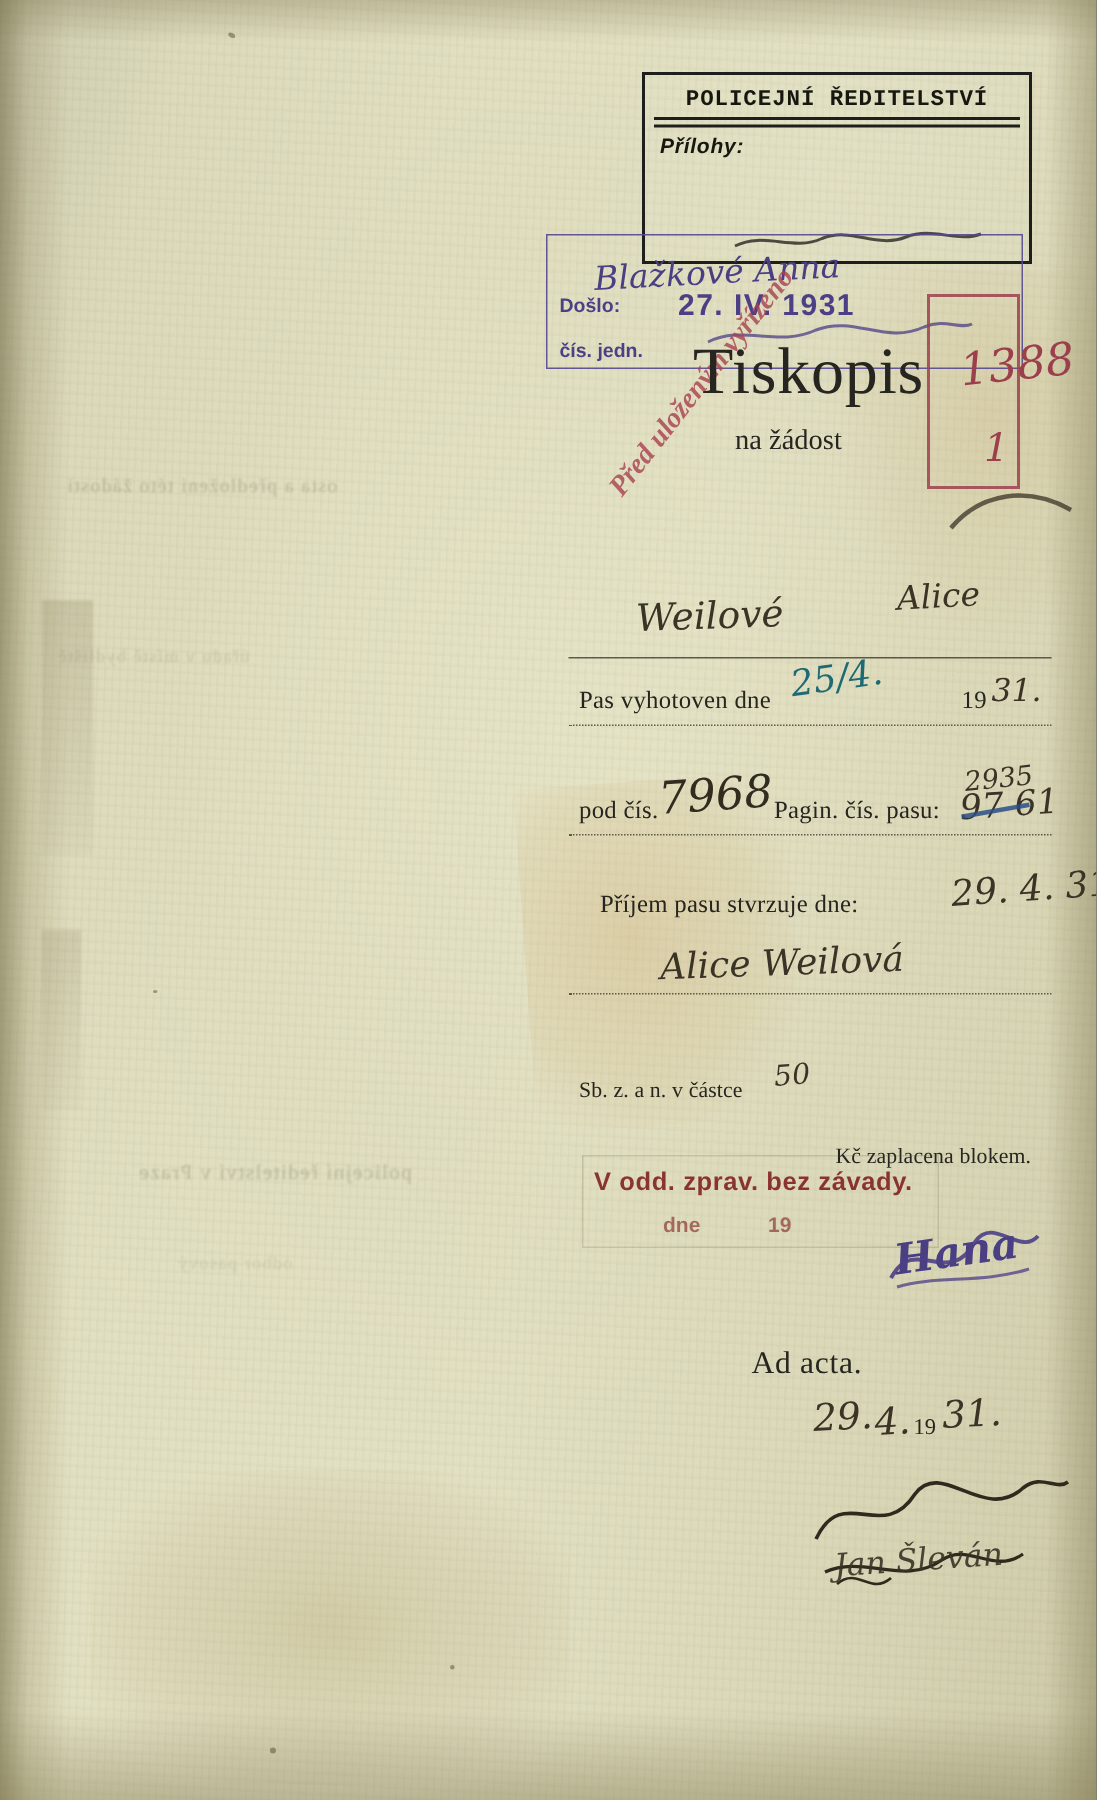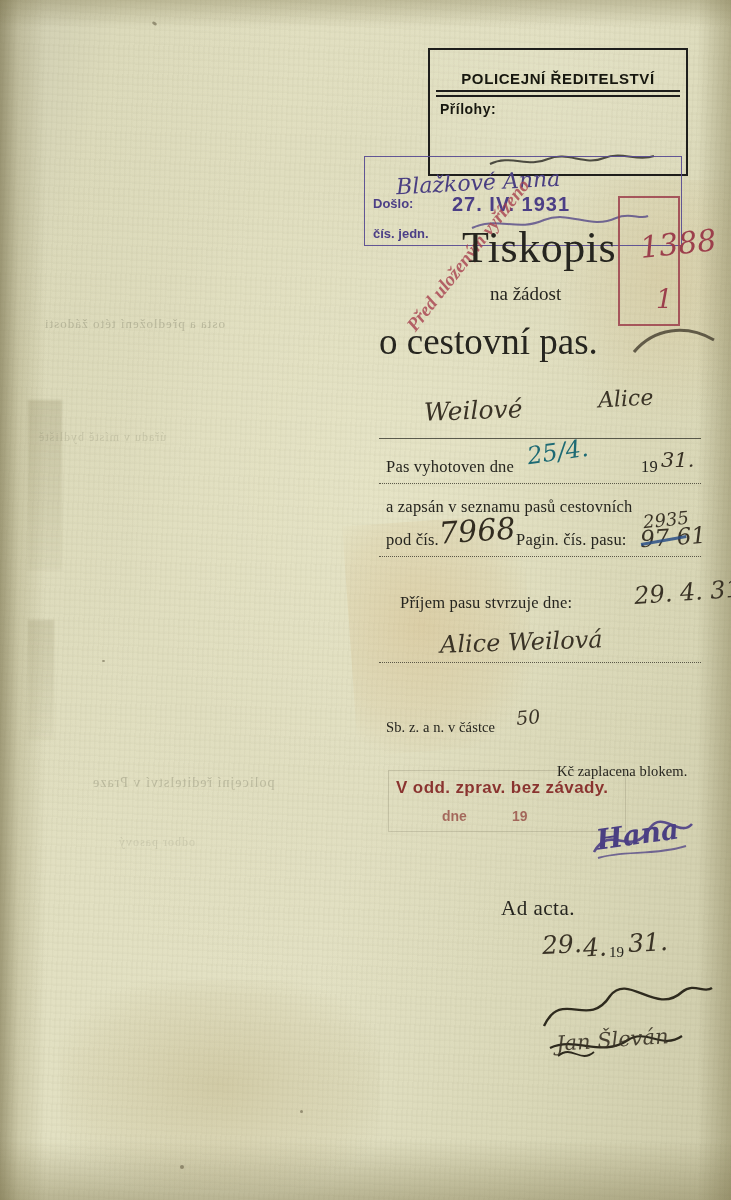--- a/index.html
+++ b/index.html
@@ -147,25 +147,25 @@
     position: absolute;
     border: 2.5px solid #1e1e1c;
     box-sizing: border-box;
     text-align: center;
     color: #17170f;
     font-family: "Liberation Sans", sans-serif;
     font-weight: bold;
     letter-spacing: .5px;
     background: rgba(255,255,255,0.03);
   }
-  .stamp-box .ln1 { font-size: 15px; margin-top: 20px; letter-spacing: .6px; }
+  .stamp-box .ln1 { font-size: 15px; margin-top: 8px; letter-spacing: .6px; font-family: Liberation Mono, monospace; }
   .stamp-box .ln2 { font-size: 15px; letter-spacing: 1px; }
   .stamp-box .hr { height: 0; border-top: 2px solid #1e1e1c; margin: 3px 6px 3px 6px; }
   .stamp-box .ln3 { font-size: 14.5px; letter-spacing: 0; }
-  .stamp-box .ln4 { font-size: 14px; text-align: left; padding-left: 10px; margin-top: 4px; }
+  .stamp-box .ln4 { font-size: 14px; text-align: left; padding-left: 10px; margin-top: 4px; font-style: italic; }
 
   .stamp-violet {
     position: absolute;
     color: #4c3f86;
     font-family: "Liberation Sans", sans-serif;
     font-weight: bold;
   }
   .stamp-violet-box {
     position: absolute;
     border: 1.5px solid #574a91;
@@ -265,37 +265,35 @@
     <path d="M2,18 C26,6 48,22 74,10 C100,0 120,20 146,8 C160,2 170,10 178,6" stroke="#4c3f86" stroke-width="2" fill="none" opacity="0.75"></path>
   </svg>
 
   <div class="stamp-red-box" style="left:618px; top:196px; width:62px; height:130px;"></div>
   <div class="stamp-red-diag" style="left:402px; top:322px; font-size:19px;">Před uloženým vyřízeno</div>
   <div class="stamp-red-num" style="left:640px; top:226px; font-size:30px; transform:rotate(-6deg);">1388</div>
   <div class="stamp-red-num" style="left:656px; top:284px; font-size:26px;">1</div>
 
   <div class="printed title-main" style="left:462px; top:222px;">Tiskopis</div>
   <div class="printed title-sub" style="left:490px; top:283px;">na žádost</div>
-  <div class="printed title-big" style="left:379px; top:320px;">o cestovní pas.</div>
 
   <svg style="position:absolute; left:630px; top:318px;" width="90" height="52">
     <path d="M4,34 C24,10 56,6 84,22" stroke="#3a3326" stroke-width="3" fill="none" opacity=".75"></path>
   </svg>
 
   <div class="hand" style="left:424px; top:396px; font-size:25px; transform:rotate(-2deg);">Weilové</div>
   <div class="hand" style="left:598px; top:386px; font-size:22px; transform:rotate(-3deg);">Alice</div>
   <div class="rule" style="left:379px; top:438px; width:322px;"></div>
 
   <div class="printed body-line" style="left:386px; top:457px;">Pas vyhotoven dne</div>
   <div class="hand hand-teal" style="left:527px; top:438px; font-size:24px; transform:rotate(-8deg);">25/4.</div>
   <div class="printed body-line" style="left:641px; top:457px;">19</div>
   <div class="hand" style="left:661px; top:448px; font-size:21px;">31.</div>
   <div class="rule-dotted" style="left:379px; top:483px; width:322px;"></div>
 
-  <div class="printed body-line" style="left:386px; top:497px;">a zapsán v seznamu pasů cestovních</div>
 
   <div class="printed body-line" style="left:386px; top:530px;">pod čís.</div>
   <div class="hand hand-dark" style="left:439px; top:513px; font-size:30px; transform:rotate(-4deg);">7968</div>
   <div class="printed body-line" style="left:516px; top:530px;">Pagin. čís. pasu:</div>
   <div class="hand" style="left:643px; top:509px; font-size:18px; transform:rotate(-6deg);">2935</div>
   <div class="hand" style="left:640px; top:524px; font-size:23px; transform:rotate(-4deg);">97 61</div>
   <div class="strike" style="left:641px; top:543px; width:46px; height:3px; transform:rotate(-10deg);"></div>
   <div class="rule-dotted" style="left:379px; top:556px; width:322px;"></div>
 
   <div class="printed body-line" style="left:400px; top:593px;">Příjem pasu stvrzuje dne:</div>

